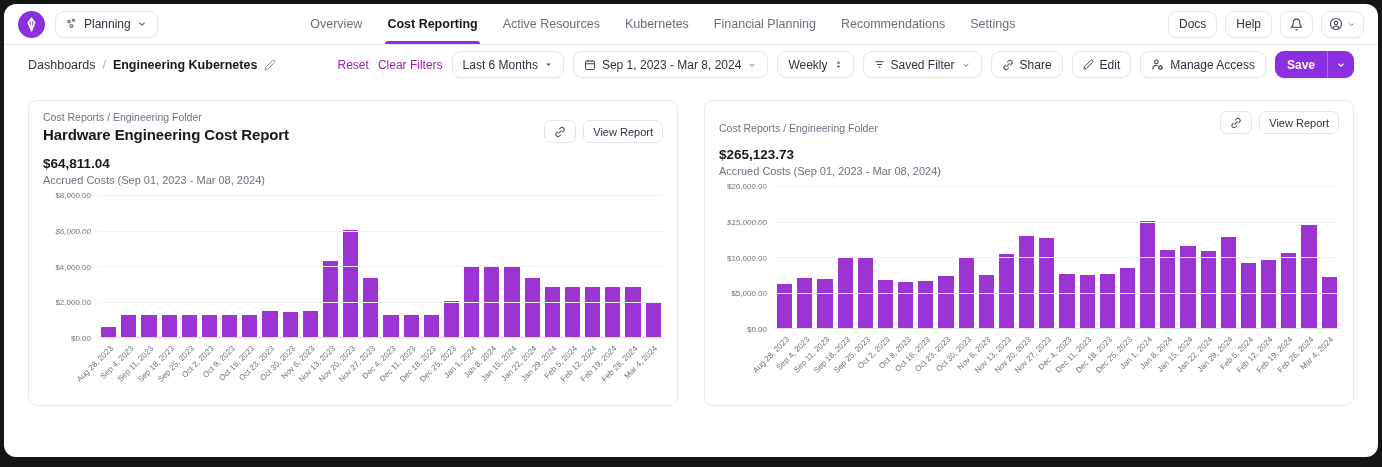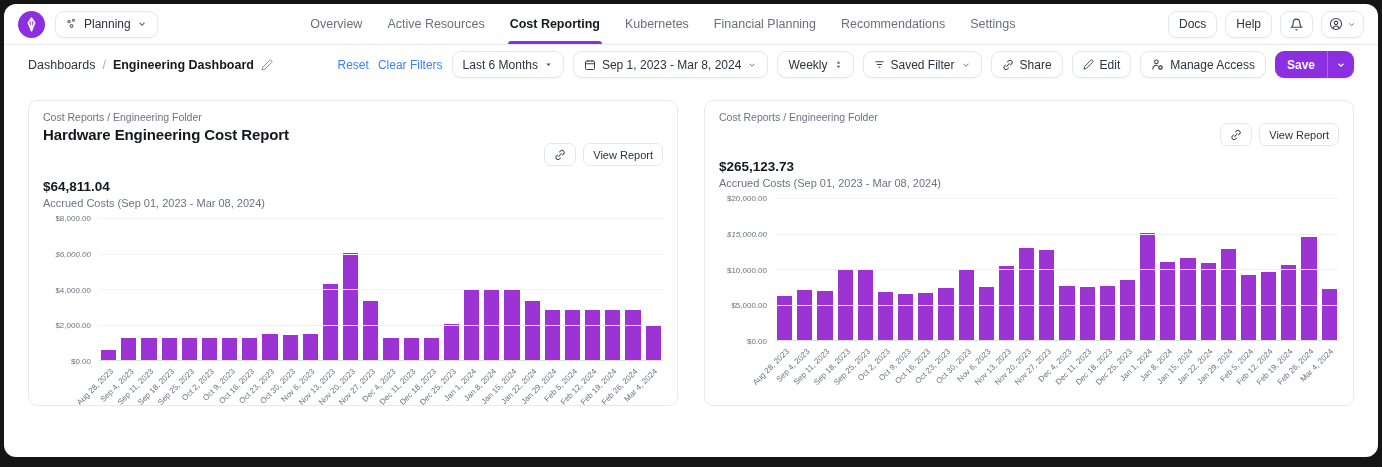--- a/index.html
+++ b/index.html
@@ -19,30 +19,30 @@
   .topbar-right { display:flex; align-items:center; gap:8px; }
   .iconbtn { display:inline-flex; align-items:center; justify-content:center; gap:4px; height:27px; min-width:33px; padding:0 7px; border:1px solid #e3e6ea; border-radius:9px; background:#fff; cursor:pointer; box-shadow:0 1px 2px rgba(16,24,40,.04); }
 
   
   .toolbar { height:39px; flex:0 0 39px; display:flex; align-items:center; padding:0 24px; }
   .crumbs { display:flex; align-items:center; gap:7px; font-size:12.5px; }
   .crumb-root { color:#2b3340; font-weight:500; cursor:pointer; }
   .crumb-sep { color:#aab0b9; }
   .crumb-cur { color:#14181f; font-weight:700; }
   .toolbar-right { margin-left:auto; display:flex; align-items:center; gap:9px; }
-  .txtbtn { font-size:12px; font-weight:500; color:#3b82f6; cursor:pointer; white-space:nowrap; }
+  .txtbtn { font-size:12px; font-weight:500; color:#a21caf; cursor:pointer; white-space:nowrap; }
   .save-btn { display:inline-flex; align-items:stretch; height:27px; border-radius:9px; overflow:hidden; background:var(--accent,#8b2fe0); cursor:pointer; box-shadow:0 1px 2px rgba(16,24,40,.1); }
   .save-main { display:flex; align-items:center; padding:0 12px; color:#fff; font-size:12px; font-weight:600; }
   .save-caret { display:flex; align-items:center; padding:0 8px; border-left:1px solid rgba(255,255,255,.28); }
 
   
   .content { flex:1; padding:16px 24px 0 24px; }
   .cards { display:flex; gap:26px; }
   .card { flex:1; border:1px solid #e7e9ec; border-radius:9px; padding:10px 14px 4px 14px; background:#fff; height:306px; }
-  .card-head { display:flex; align-items:flex-start;flex-direction:column; }
+  .card-head { display:flex; align-items:flex-end; }
   .card-crumb { font-size:10.5px; color:#6b7280; }
   .card-title { font-size:15px; font-weight:700; color:#14181f; margin-top:3px; letter-spacing:-.1px; }
   .card-actions { margin-left:auto; display:flex; gap:7px; align-items:center; }
   .mini-btn { display:inline-flex; align-items:center; justify-content:center; height:23px; padding:0 9px; border:1px solid #e3e6ea; border-radius:7px; background:#fff; font-size:11px; font-weight:500; color:#2b3340; cursor:pointer; }
   .card-total { margin-top:13px; font-size:13.5px; font-weight:700; color:#14181f; }
   .card-sub { margin-top:3px; font-size:11px; color:#6b7280; }
 
   
   .chart { display:flex; margin-top:9px; }
   .yaxis { position:relative; width:56px; flex:0 0 56px; height:143px; }
@@ -77,22 +77,22 @@
             <circle cx="11" cy="16" r="2.8"></circle>
           </svg>
         <span>Planning</span>
         <svg class="ic" width="10" height="10" viewBox="0 0 24 24" fill="none" stroke="#6b7280" stroke-width="2.6">
             <path d="m6 9 6 6 6-6"></path>
           </svg>
       </div>
 
       <div class="nav">
         <div class="nav-item">Overview</div>
+        <div class="nav-item active">Cost Reporting</div>
         <div class="nav-item">Active Resources</div>
-        <div class="nav-item active">Cost Reporting</div>
         <div class="nav-item">Kubernetes</div>
         <div class="nav-item">Financial Planning</div>
         <div class="nav-item">Recommendations</div>
         <div class="nav-item">Settings</div>
       </div>
 
       <div class="topbar-right">
         <div class="pill">
             <span>Docs</span>
           </div>
@@ -115,21 +115,21 @@
               <path d="m6 9 6 6 6-6"></path>
             </svg>
         </div>
       </div>
     </div>
 
     <div class="toolbar">
       <div class="crumbs">
         <span class="crumb-root">Dashboards</span>
         <span class="crumb-sep">/</span>
-        <span class="crumb-cur">Engineering Dashboard</span>
+        <span class="crumb-cur">Engineering Kubernetes</span>
         <svg class="ic" width="12" height="12" viewBox="0 0 24 24" fill="none" stroke="#8a919c" stroke-width="2">
             <path d="M17 3a2.83 2.83 0 1 1 4 4L7.5 20.5 2 22l1.5-5.5Z"></path>
           </svg>
       </div>
 
       <div class="toolbar-right">
         <span class="txtbtn">Reset</span>
         <span class="txtbtn">Clear Filters</span>
 
         <div class="pill">

